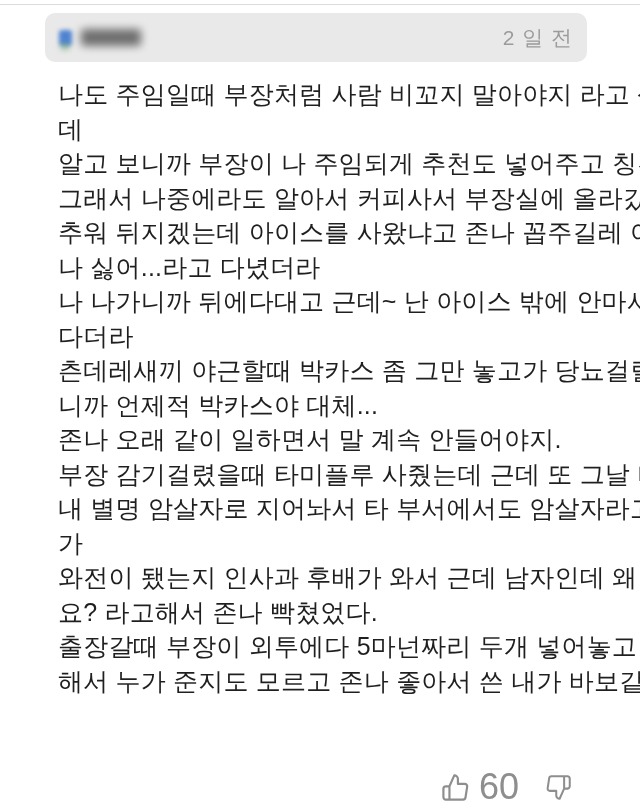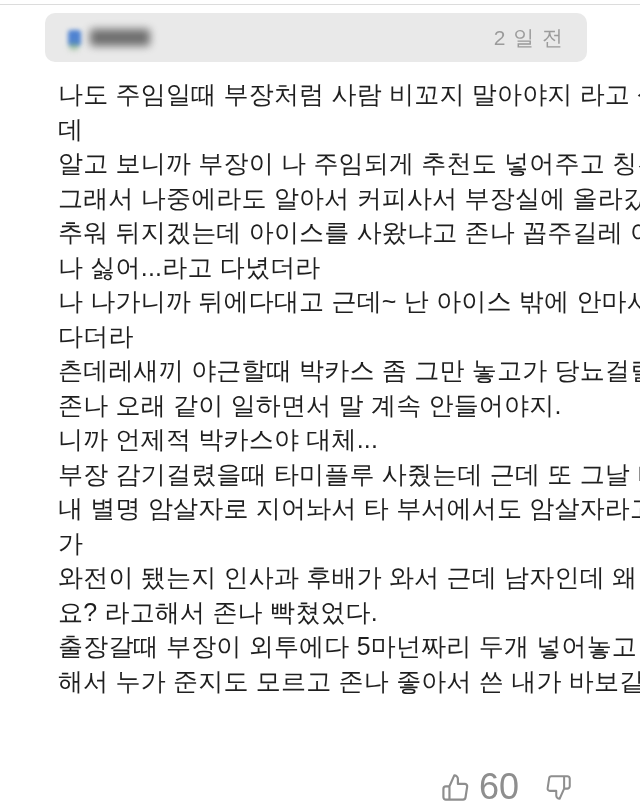--- a/index.html
+++ b/index.html
@@ -18,21 +18,21 @@
     background: #dcdcdc;
   }
   .comment-header {
     position: absolute;
     left: 45px; top: 13px;
     width: 542px; height: 49px;
     background: #e9e9e9;
     border-radius: 10px;
     display: flex;
     align-items: center;
-    padding: 0 23px;
+    padding: 0 14px;
   }
   .badge-icon {
     width: 13px; height: 16px;
     background: #4f83d1;
     border-radius: 3px;
     filter: blur(2px);
     margin-right: 9px;
     position: relative;
   }
   .badge-icon::after {
@@ -107,22 +107,22 @@
 <div class="post-body">
     <div class="body-line">나도 주임일때 부장처럼 사람 비꼬지 말아야지 라고 생각했는</div>
     <div class="body-line">데</div>
     <div class="body-line">알고 보니까 부장이 나 주임되게 추천도 넣어주고 칭찬을 존나</div>
     <div class="body-line">그래서 나중에라도 알아서 커피사서 부장실에 올라갔는데</div>
     <div class="body-line">추워 뒤지겠는데 아이스를 사왔냐고 존나 꼽주길레 아 역시 존</div>
     <div class="body-line">나 싫어...라고 다녔더라</div>
     <div class="body-line">나 나가니까 뒤에다대고 근데~ 난 아이스 밖에 안마셔~ 이랬</div>
     <div class="body-line">다더라</div>
     <div class="body-line">츤데레새끼 야근할때 박카스 좀 그만 놓고가 당뇨걸릴거같으</div>
+    <div class="body-line">니까 언제적 박카스야 대체...</div>
     <div class="body-line">존나 오래 같이 일하면서 말 계속 안들어야지.</div>
-    <div class="body-line">니까 언제적 박카스야 대체...</div>
     <div class="body-line">부장 감기걸렸을때 타미플루 사줬는데 근데 또 그날 타미플루</div>
     <div class="body-line">내 별명 암살자로 지어놔서 타 부서에서도 암살자라고 부르다</div>
     <div class="body-line">가</div>
     <div class="body-line">와전이 됐는지 인사과 후배가 와서 근데 남자인데 왜 암사자에</div>
     <div class="body-line">요? 라고해서 존나 빡쳤었다.</div>
     <div class="body-line">출장갈때 부장이 외투에다 5마넌짜리 두개 넣어놓고 말도 안</div>
     <div class="body-line">해서 누가 준지도 모르고 존나 좋아서 쓴 내가 바보같다.</div>
   </div>
 
 <div class="actions">

